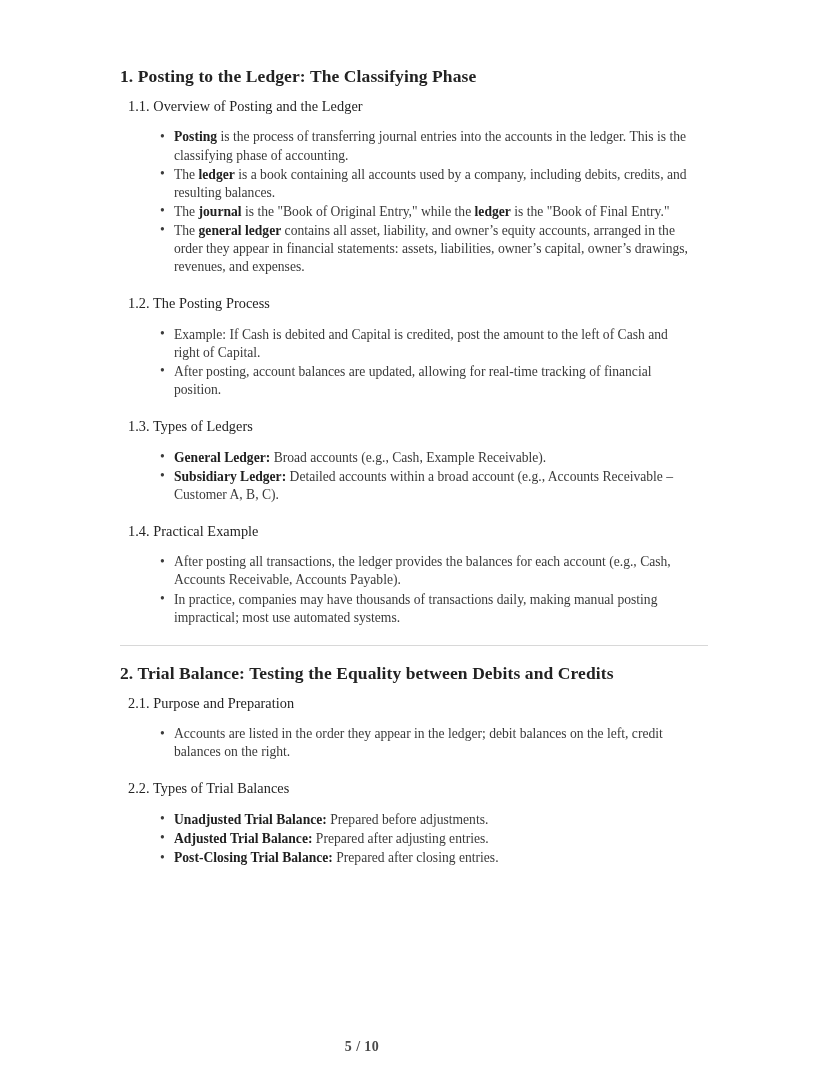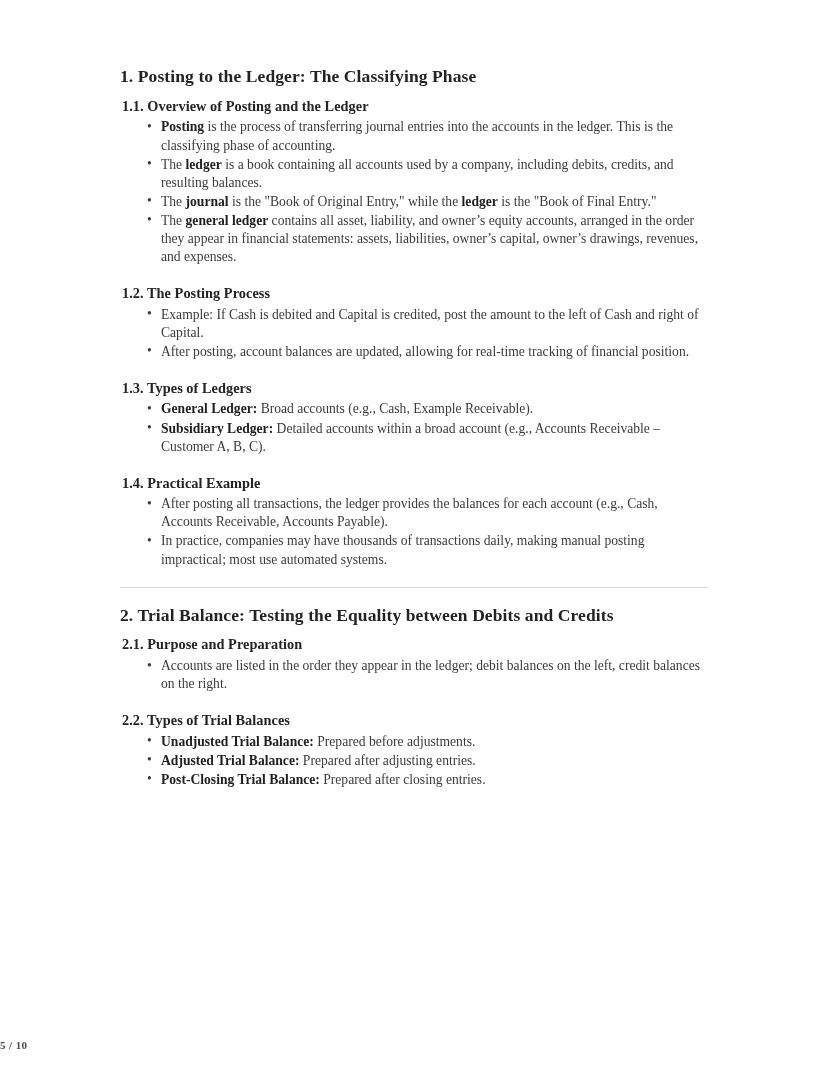--- a/index.html
+++ b/index.html
@@ -26,35 +26,35 @@
   h1.doc-h1 {
     font-size: 17.5px;
     font-weight: bold;
     color: #232323;
     margin: 0 0 9px 0;
     line-height: 1.25;
     letter-spacing: 0.1px;
   }
   h2.doc-h2 {
     font-size: 14.3px;
-    font-weight: bold;
+    font-weight: normal;
     color: #232323;
-    margin: 0 0 3px 2px;
+    margin: 0 0 3px 8px;
     line-height: 1.3;
     letter-spacing: 0.05px;
   }
   .section {
     margin-bottom: 18px;
   }
   .section:last-of-type {
     margin-bottom: 0;
   }
   ul.doc-list {
     list-style: none;
-    margin: 0;
+    margin: 13px;
     padding: 0;
   }
   ul.doc-list > li {
     position: relative;
     padding-left: 41px;
     font-size: 13.6px;
     line-height: 1.33;
     margin: 0 0 1px 0;
     color: #3a3a3a;
     text-align: left;
@@ -80,21 +80,22 @@
     height: 0;
   }
   .h1-block {
     margin-bottom: 2px;
   }
   .footer {
     position: absolute;
     left: 0;
     right: 0;
     top: 1039px;
-    font-size: 11px;
+    text-align: center;
+    font-size: 14px;
     font-weight: bold;
     color: #4a4a4a;
     letter-spacing: 0.4px;
   }
 </style>
 </head>
 <body>
 
 <div class="page">
   <div class="content">

